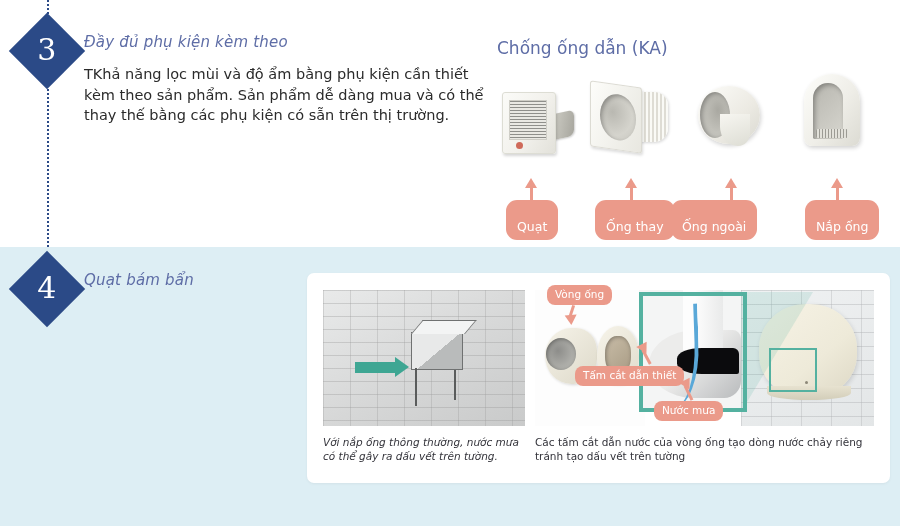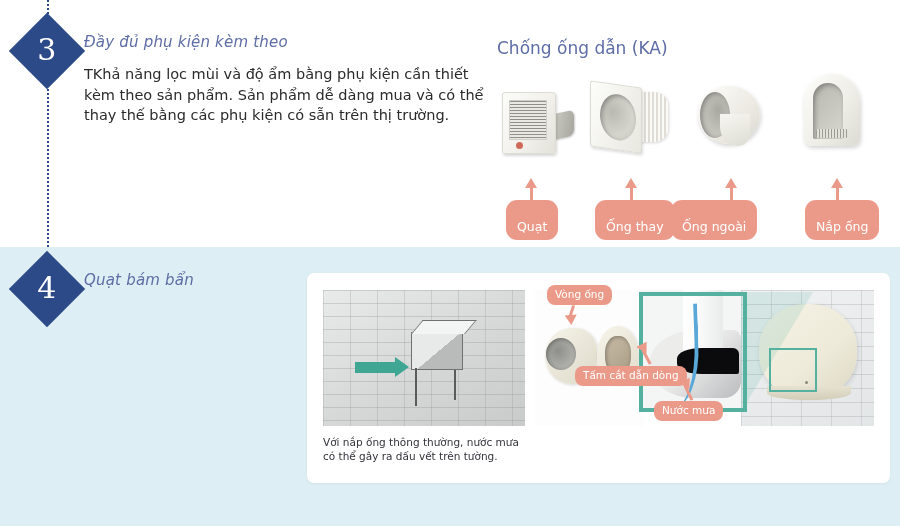--- a/index.html
+++ b/index.html
@@ -428,21 +428,21 @@
   <div class="sec-title" id="s4-title">Quạt bám bẩn</div>
 
   <div id="s4-panel">
 
     <div id="brick">
       <div class="green-arrow"></div>
       <div class="box3d"></div>
       <div class="streak" style="left:92px; top:78px;"></div>
       <div class="streak" style="left:131px; top:80px; height:30px;"></div>
     </div>
-    <div class="photo-caption" style="left:16px; top:162px; width:205px;">Với nắp ống thông thường, nước mưa có thể gây ra dấu vết trên tường.</div>
+    <div class="photo-caption" style="left:16px; top:162px; width:205px;font-style:italic;">Với nắp ống thông thường, nước mưa có thể gây ra dấu vết trên tường.</div>
 
     <div id="rphoto">
       <div id="rp-white">
         <div class="ring-a">
           <div class="ring-a-in"></div>
         </div>
         <div class="ring-b">
           <div class="ring-b-in"></div>
         </div>
       </div>
@@ -465,20 +465,21 @@
       <div class="teal-box" id="teal-big"></div>
       <div class="teal-box" id="teal-sm"></div>
     </div>
 
     <div class="pink-stem" style="left:263px; top:32px; height:14px; transform:rotate(18deg);"></div>
     <div class="pink-arrow-up" style="left:258px; top:42px; transform:rotate(176deg);"></div>
     <div class="pill pill-sm" style="left:240px; top:12px;">Vòng ống</div>
 
     <div class="pink-stem" style="left:338px; top:76px; height:16px; transform:rotate(-28deg);"></div>
     <div class="pink-arrow-up" style="left:331px; top:68px; transform:rotate(32deg);"></div>
-    <div class="pill pill-sm" style="left:268px; top:93px;">Tấm cắt dẫn dòng</div>
+    <div class="pill pill-sm" style="left:268px; top:93px;">Tấm cắt dẫn thiết</div>
 
     <div class="pink-stem" style="left:380px; top:112px; height:16px; transform:rotate(-26deg);"></div>
     <div class="pink-arrow-up" style="left:374px; top:104px; transform:rotate(32deg);"></div>
     <div class="pill pill-sm" style="left:347px; top:128px;">Nước mưa</div>
 
+    <div class="photo-caption" style="left:228px; top:162px; width:350px;">Các tấm cắt dẫn nước của vòng ống tạo dòng nước chảy riêng tránh tạo dấu vết trên tường</div>
   </div>
 </div>
 
 </body></html>

